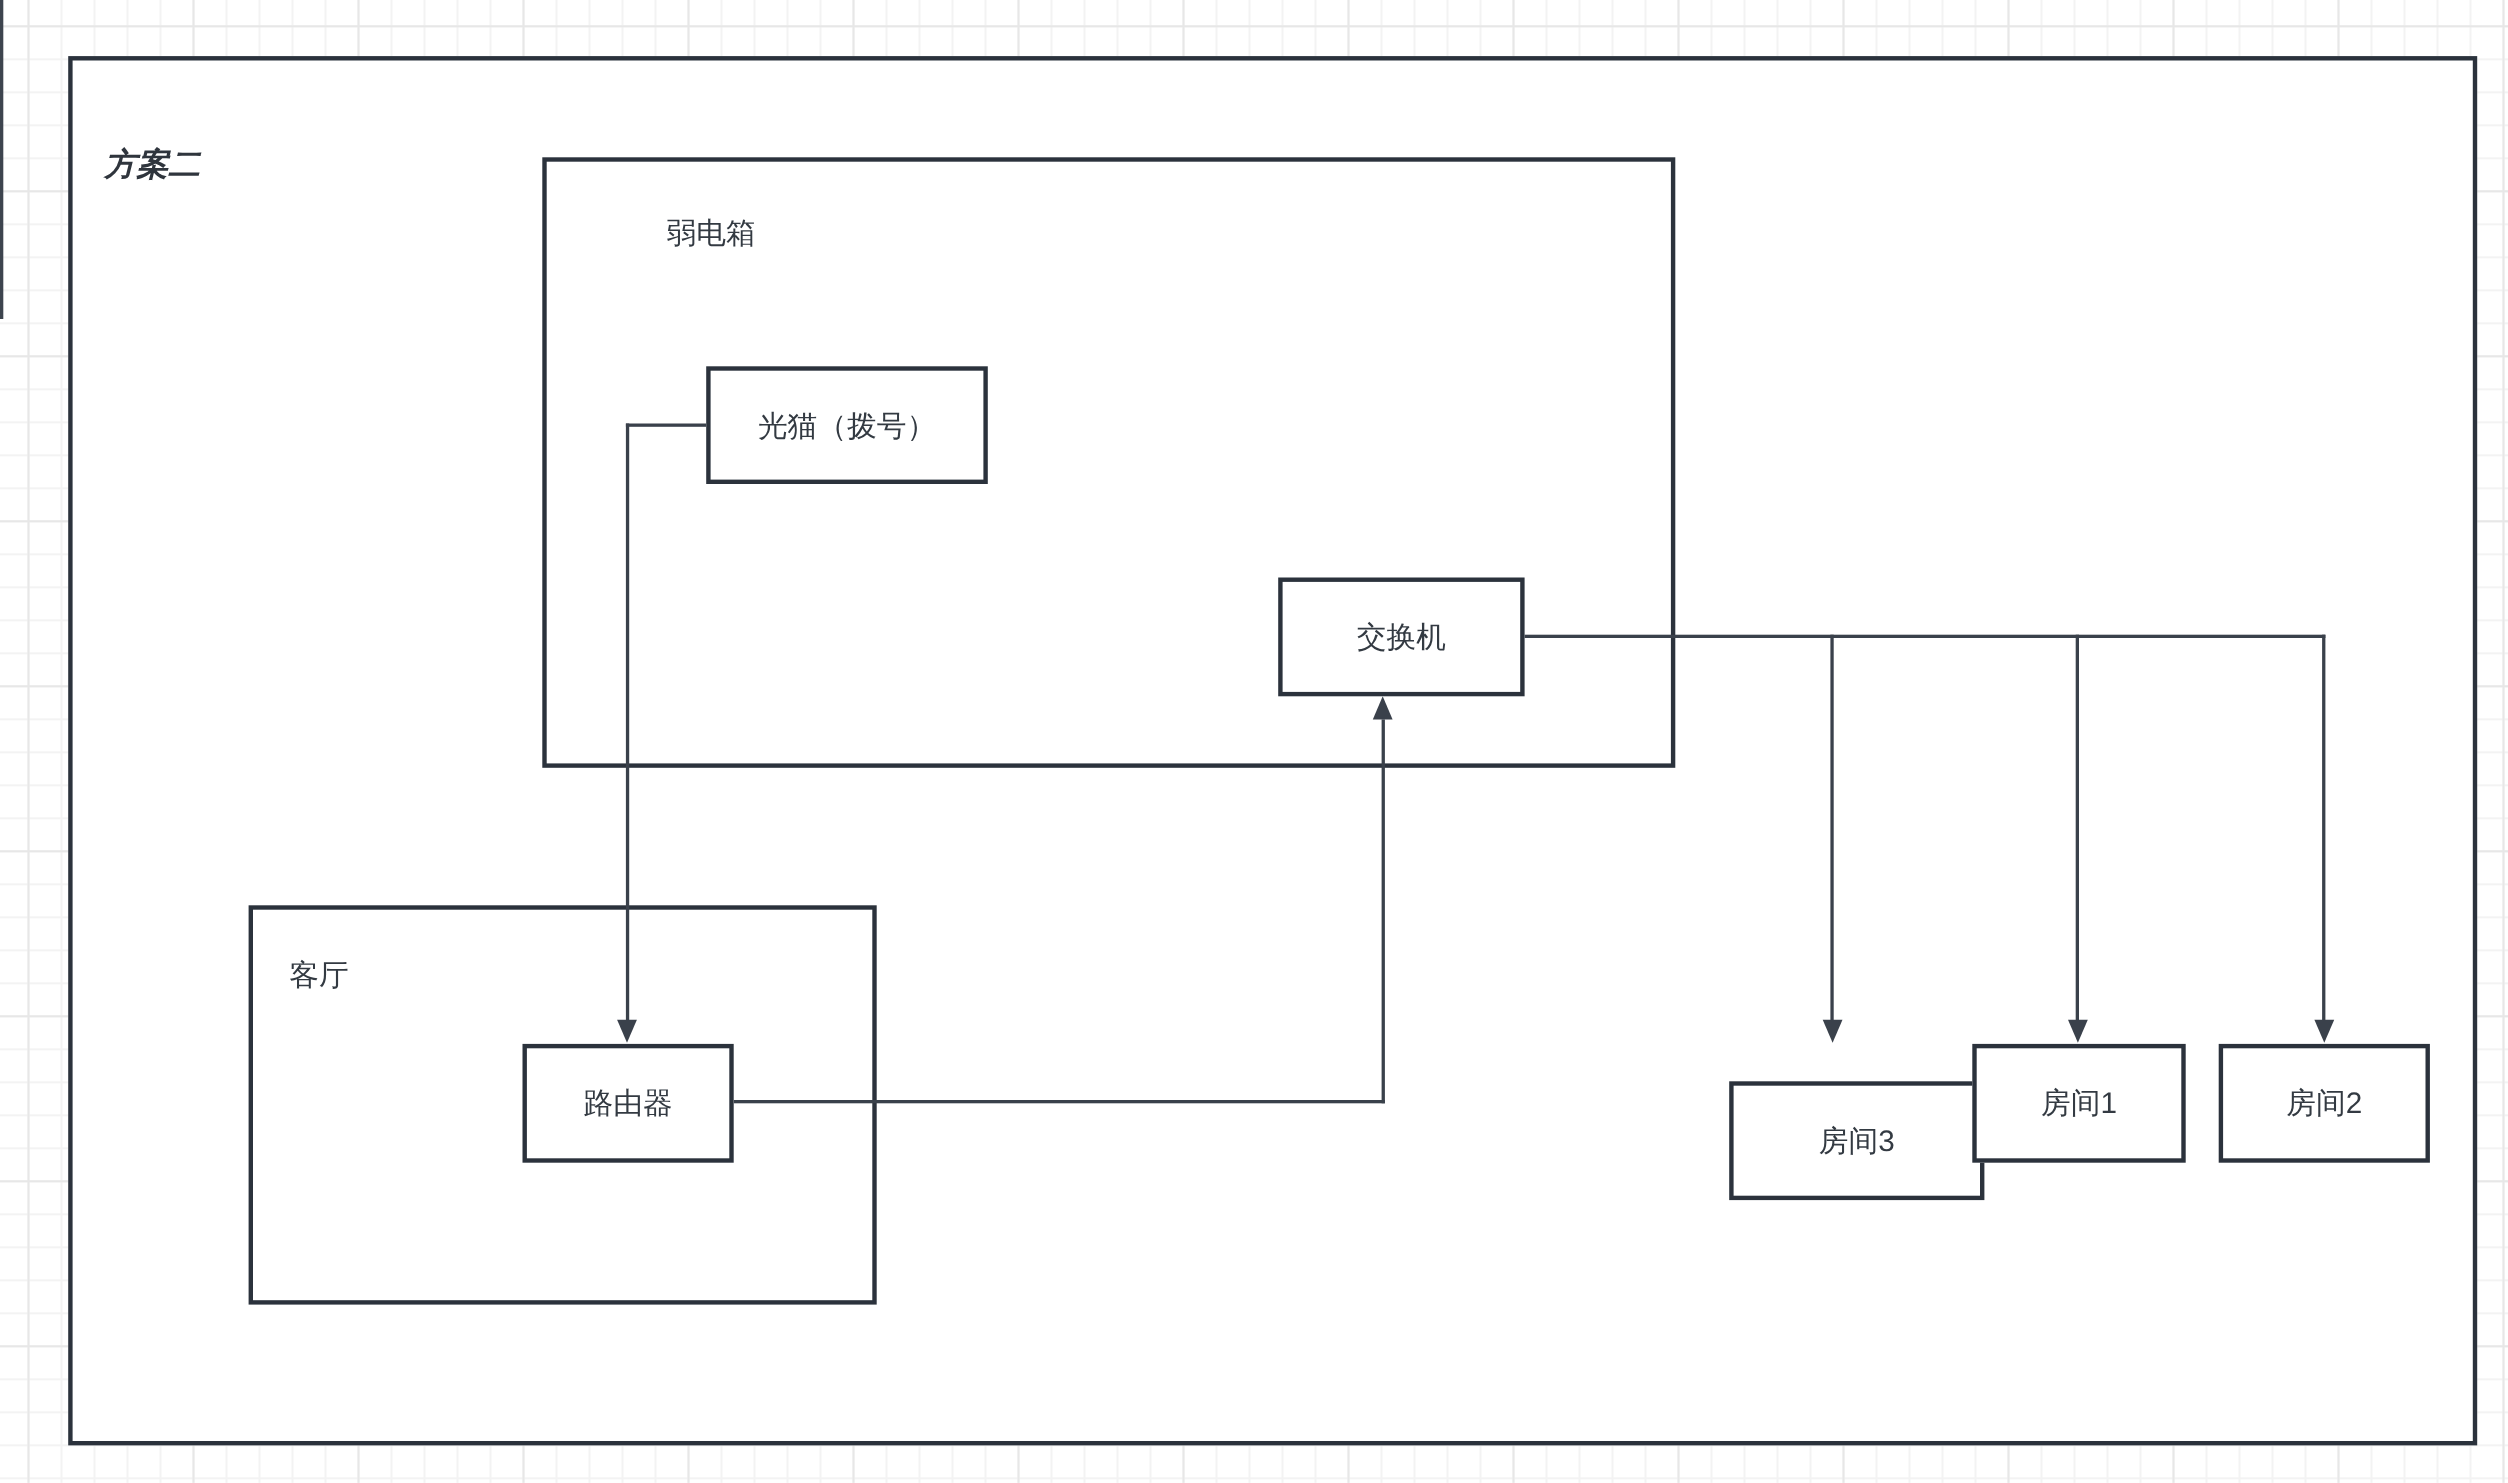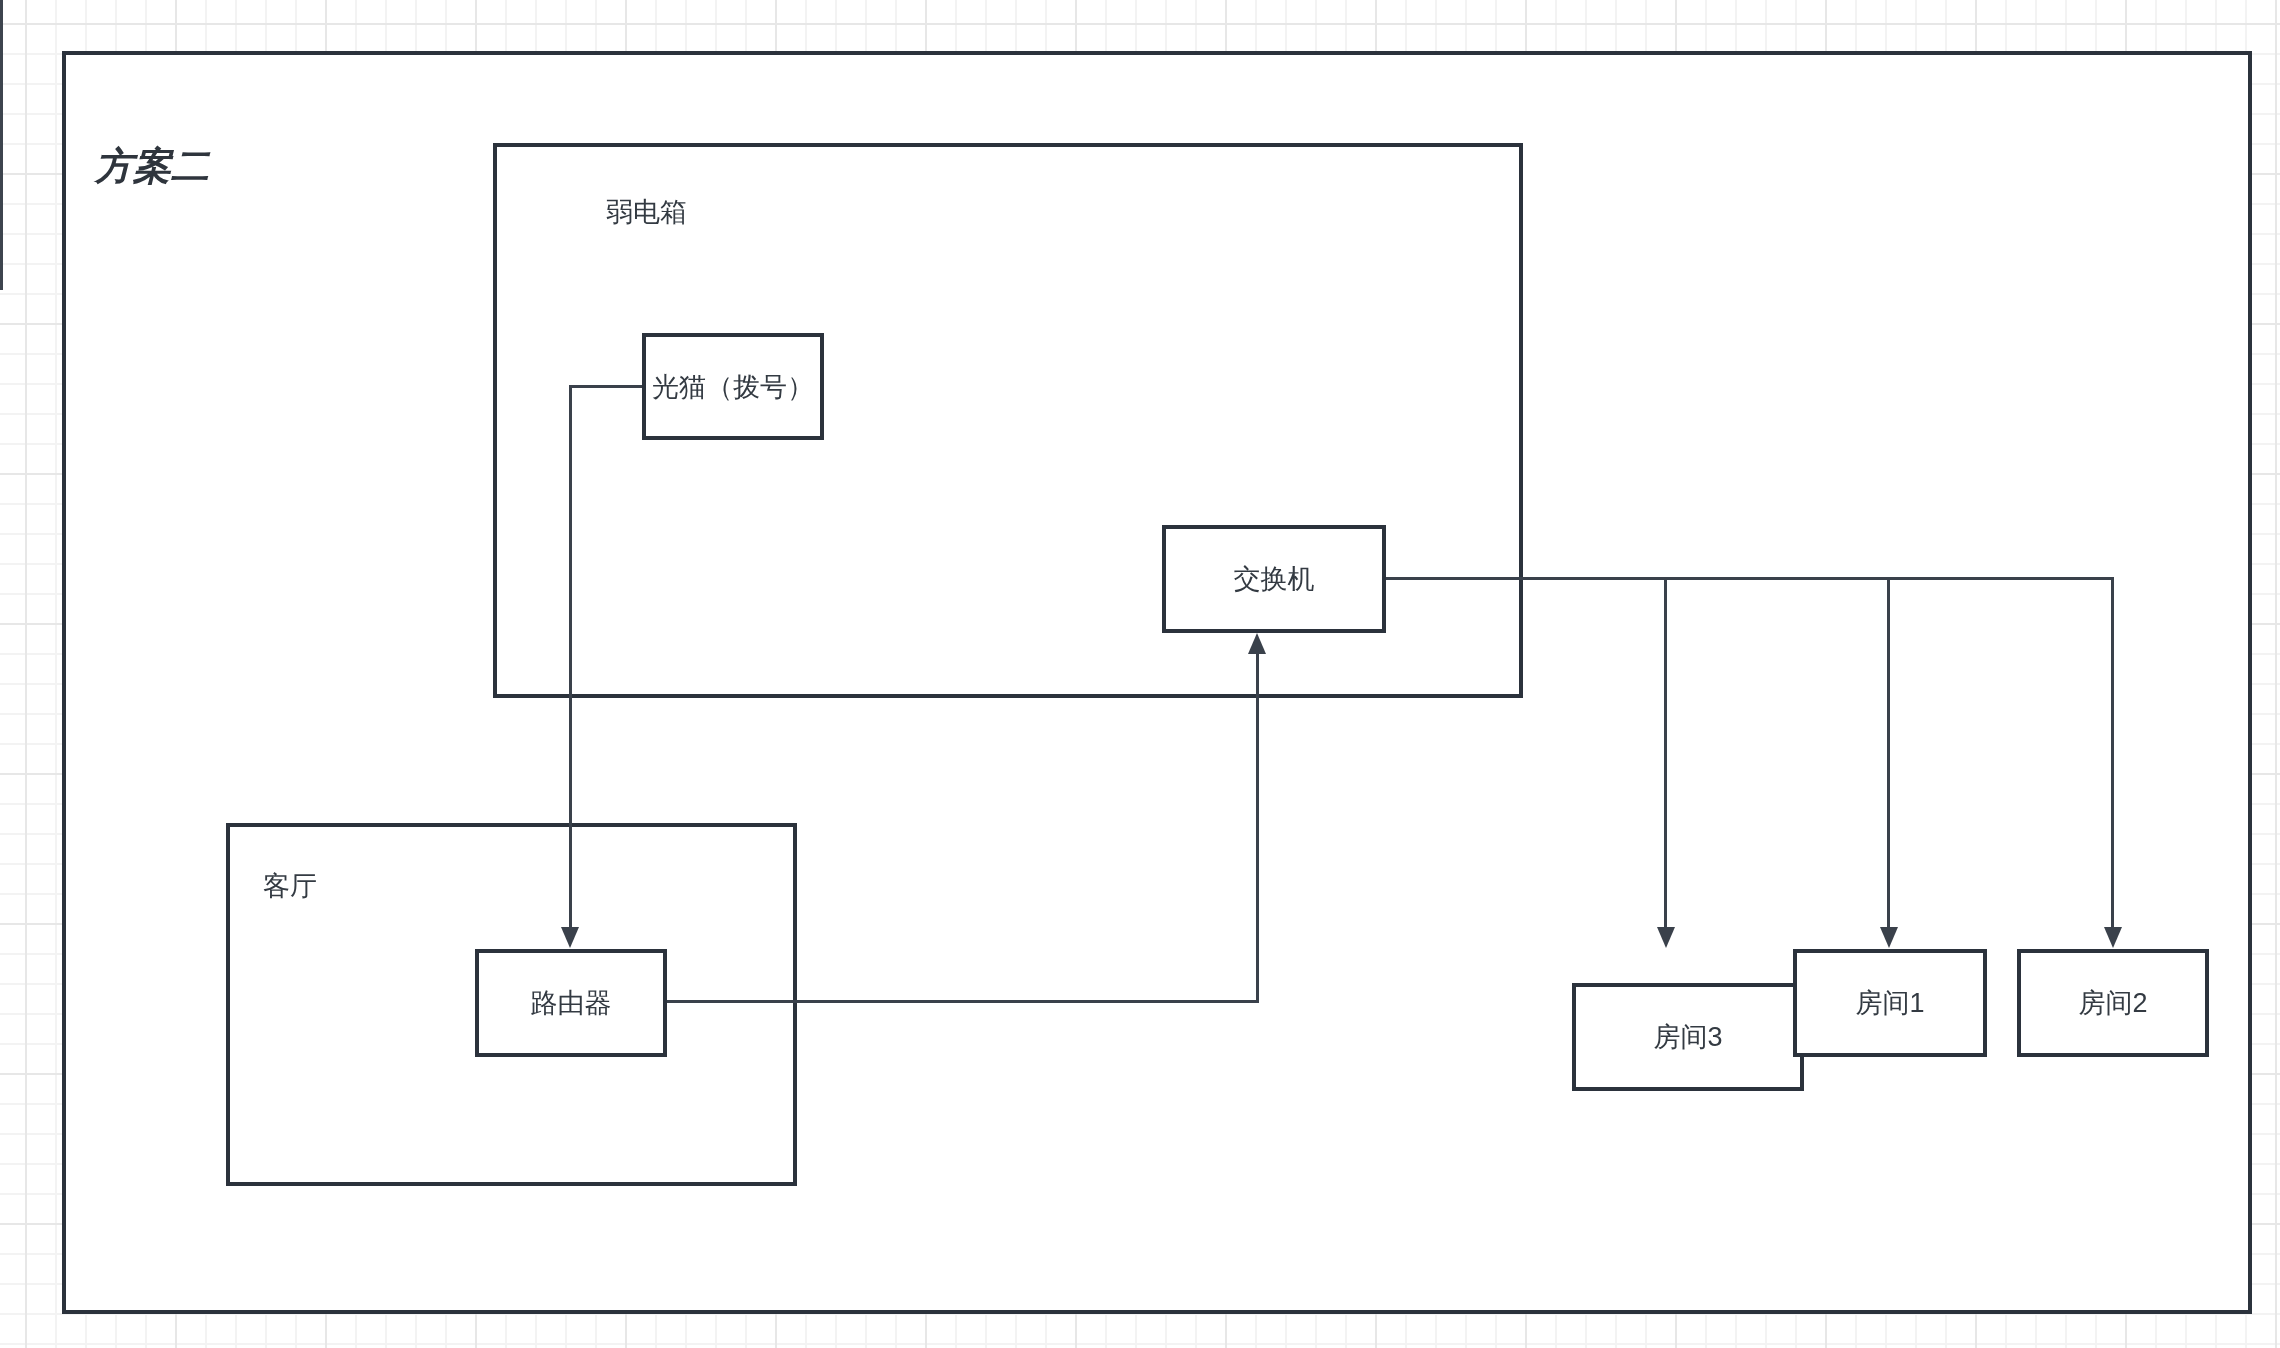--- a/index.html
+++ b/index.html
@@ -43,22 +43,22 @@
     white-space: nowrap;
   }
   .floating-label {
     position: absolute;
     font-size: 27px;
     color: #333a42;
     white-space: nowrap;
   }
   .diagram-title {
     position: absolute;
-    left: 95px; top: 141px;
-    font-size: 38px;
+    left: 95px; top: 130px;
+    font-size: 29px;
     font-weight: bold;
     font-style: italic;
     color: #2f353d;
     white-space: nowrap;
   }
   .seg {
     position: absolute;
     background: #3a414b;
   }
   .arrow-down {
@@ -105,21 +105,21 @@
 
   <div class="seg" style="left:1664px; top:577px; width:3px; height:352px;"></div>
   <div class="arrow-down" style="left:1657px; top:927px;"></div>
 
   <div class="seg" style="left:1887px; top:577px; width:3px; height:352px;"></div>
   <div class="arrow-down" style="left:1880px; top:927px;"></div>
 
   <div class="seg" style="left:2111px; top:577px; width:3px; height:352px;"></div>
   <div class="arrow-down" style="left:2104px; top:927px;"></div>
 
-  <div class="shape node" style="left:642px; top:333px; width:182px; height:107px;">
+  <div class="shape node" style="left:642px; top:333px; width:256px; height:107px;">
     <span>光猫（拨号）</span>
   </div>
 
   <div class="shape node" style="left:1162px; top:525px; width:224px; height:108px;">
     <span>交换机</span>
   </div>
 
   <div class="shape node" style="left:475px; top:949px; width:192px; height:108px;">
     <span>路由器</span>
   </div>

